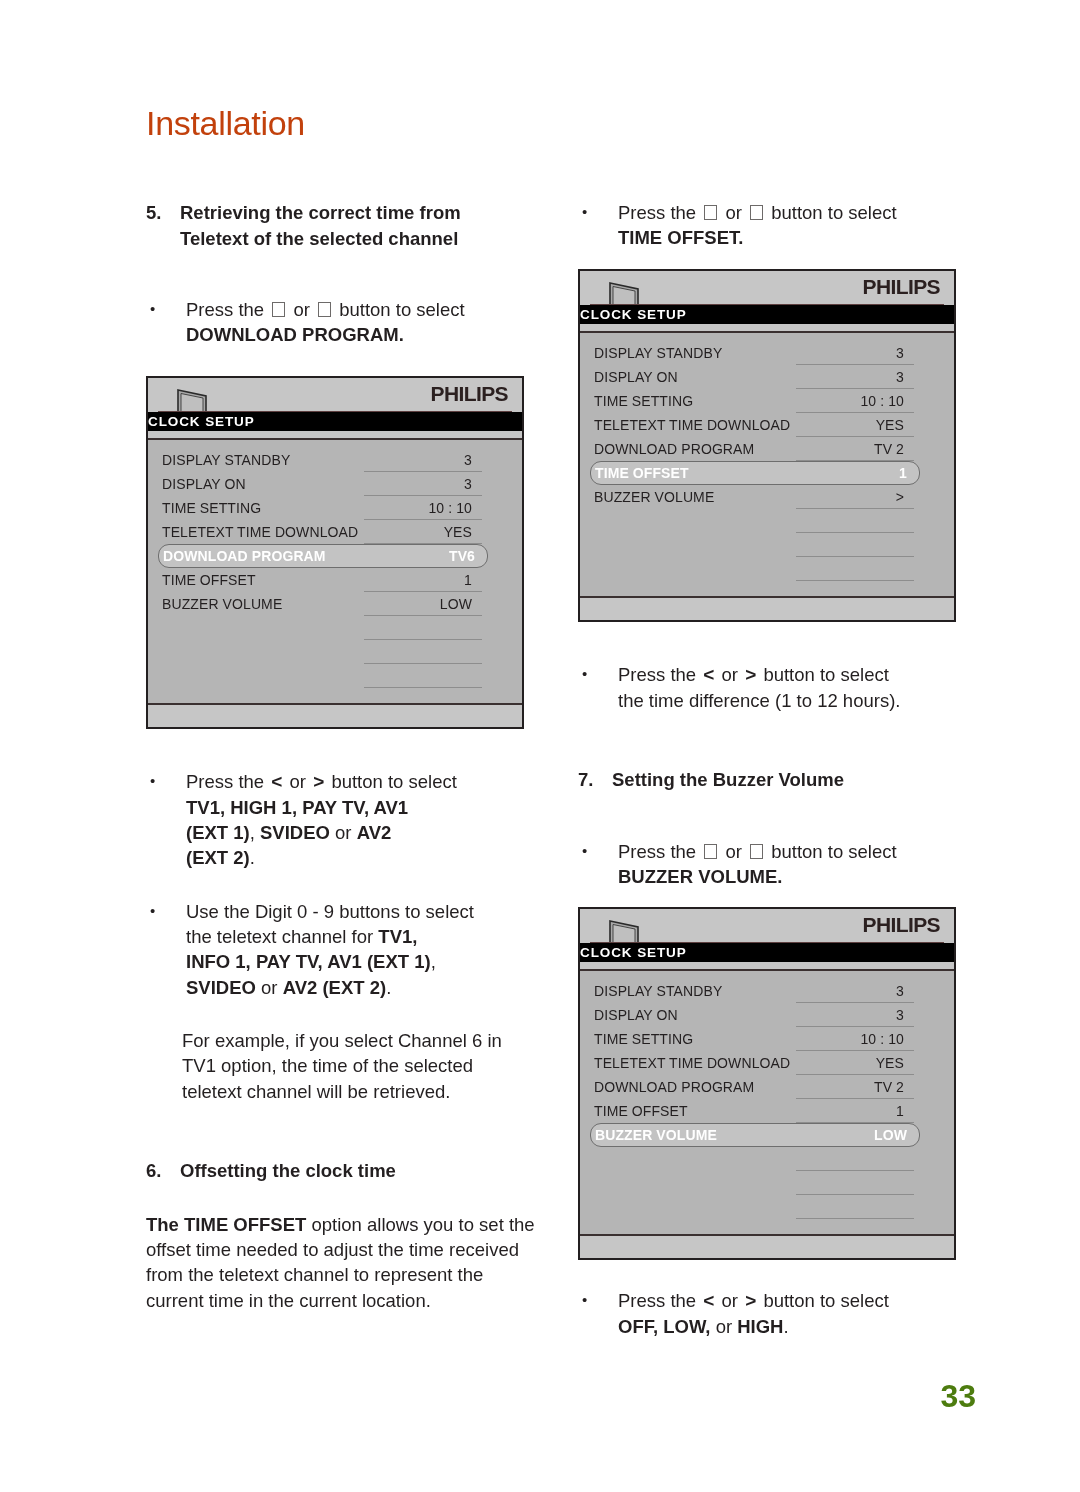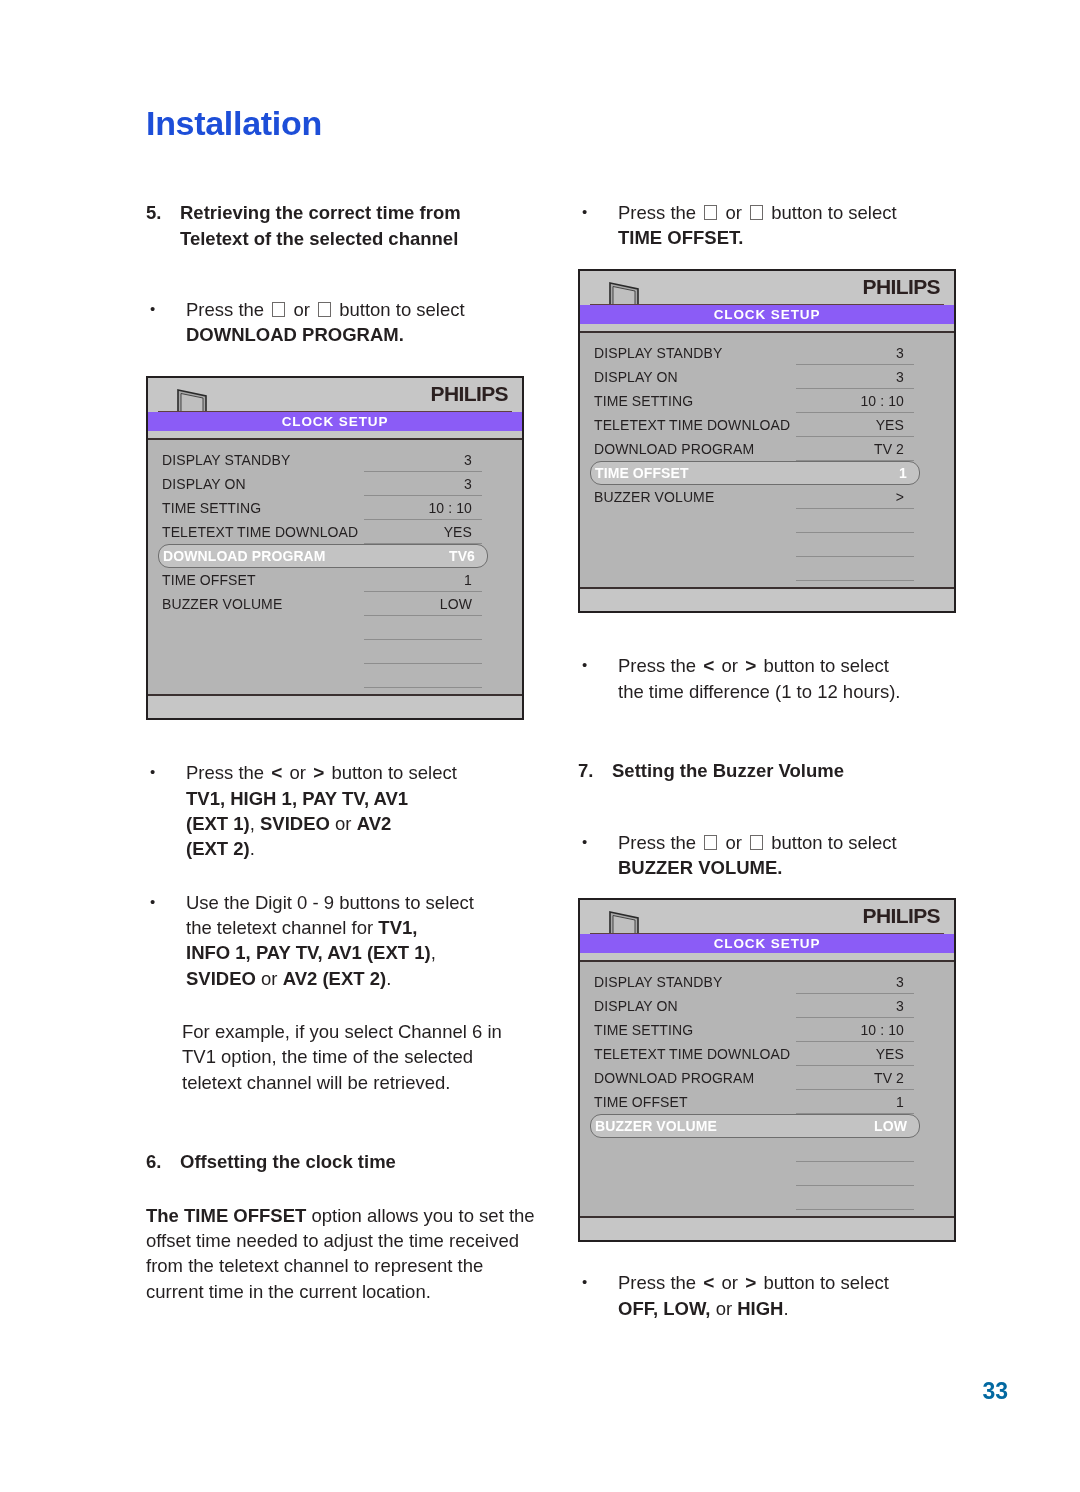--- a/index.html
+++ b/index.html
@@ -21,23 +21,23 @@
     inset: 0;
     background: #ffffff;
   }
 
   
   .page-title {
     position: absolute;
     left: 146px;
     top: 104px;
     font-size: 34px;
-    font-weight: bold;
+    font-weight: normal;
     letter-spacing: -0.3px;
-    color: #1d4ed8;
+    color: #c2410c;
   }
 
   
   .col {
     position: absolute;
     top: 200px;
     width: 390px;
   }
   .col-left  { left: 146px; }
   .col-right { left: 578px; }
@@ -137,32 +137,31 @@
     font-weight: bold;
     letter-spacing: -0.6px;
     color: #2b2020;
     font-family: "Liberation Sans", sans-serif;
   }
   .osd-subtitle {
     position: absolute;
     left: 0; right: 0;
     top: 34px;
     height: 19px;
-    background: #8b5cf6;
+    background: #000000;
     color: #ffffff;
     font-size: 13.5px;
     font-weight: bold;
     letter-spacing: 0.9px;
-    text-align: center;
     line-height: 19px;
   }
   .osd-body {
     background: #b5b5b5;
     border-top: 2px solid #3a3030;
-    padding: 6px 0 0 0;
+    padding: 6px 0 9px 0;
     display: flex;
     justify-content: center;
   }
   .osd-rows {
     flex: 1 1 auto;
     padding: 2px 0 6px 0;
     margin: 0 0 0 0;
   }
   .osd-side {
     width: 36px;
@@ -216,25 +215,25 @@
   .osd-row.empty .label { visibility: hidden; }
   .osd-foot {
     height: 22px;
     background: #c6c6c6;
     border-top: 2px solid #3a3030;
   }
 
   
   .page-num {
     position: absolute;
-    right: 72px;
+    right: 104px;
     top: 1378px;
-    font-size: 23px;
+    font-size: 32px;
     font-weight: bold;
-    color: #0369a1;
+    color: #4d7c0f;
   }
 </style>
 </head>
 <body>
 
 <div class="page">
 
   <div class="page-title">Installation</div>
 
   <div class="col col-left">

